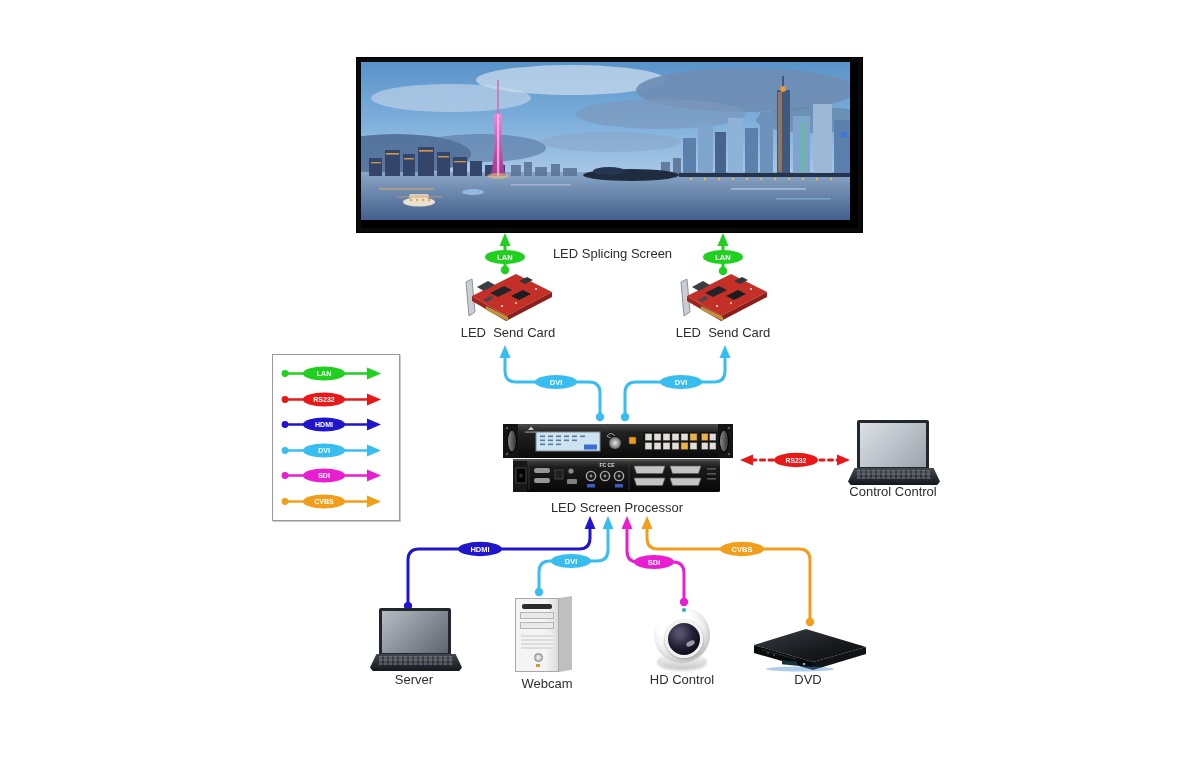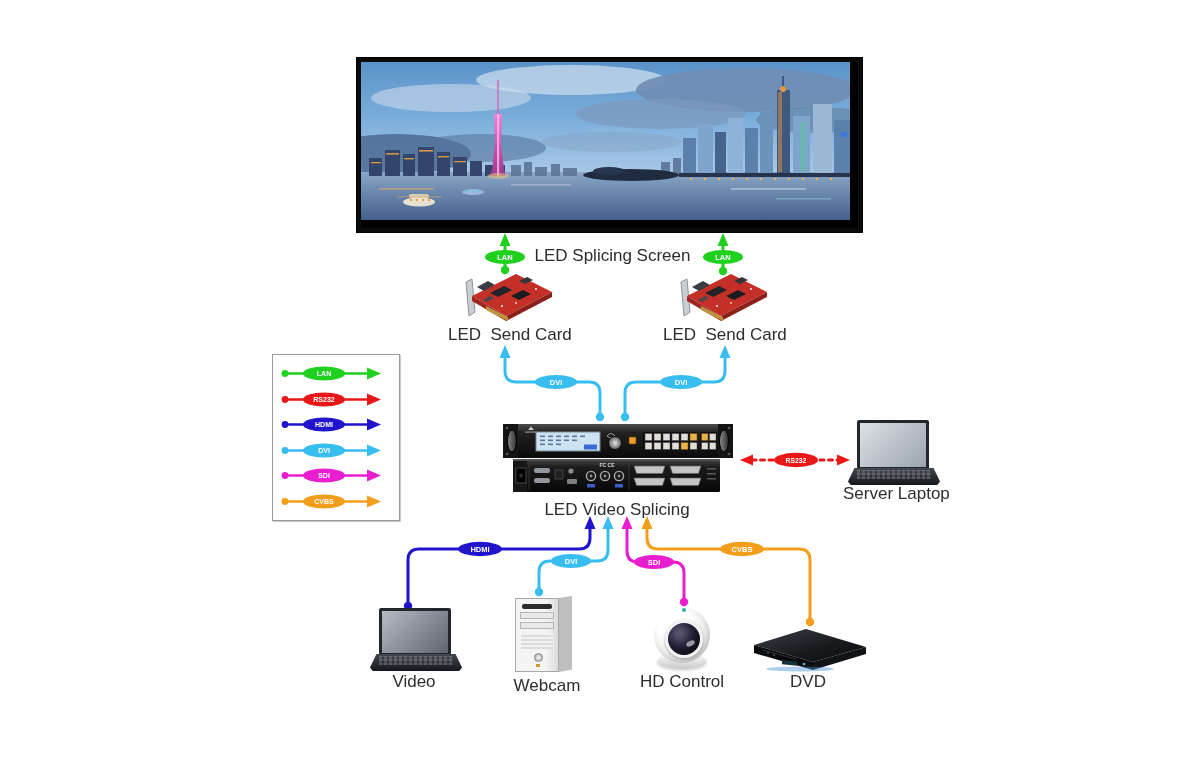--- a/index.html
+++ b/index.html
@@ -13,21 +13,21 @@
   .st-dvi{stroke:var(--c-dvi)}   .fl-dvi{fill:var(--c-dvi)}
   .st-sdi{stroke:var(--c-sdi)}   .fl-sdi{fill:var(--c-sdi)}
   .st-cvbs{stroke:var(--c-cvbs)} .fl-cvbs{fill:var(--c-cvbs)}
   
   #overlay{position:absolute;left:0;top:0;pointer-events:none;}
   #overlay path,#overlay line{fill:none;stroke-width:3;stroke-linecap:round;}
   #overlay .dash{stroke-dasharray:4 4.5;}
   #overlay text.contag{fill:#fff;font:bold 7.5px "Liberation Sans",sans-serif;
                        text-anchor:middle;}
   
-  .devlabel{position:absolute;text-align:center;font-size:17px;color:#2d2d2d;
+  .devlabel{position:absolute;text-align:center;font-size:13px;color:#2d2d2d;
             white-space:pre;}
   
   #screen{left:357px;top:58px;width:497px;height:166px;background:#000;
           border:4px solid #0a0a0a;box-shadow:0 0 0 1px #000;}
   
   #legend{left:272px;top:354px;width:128px;height:167px;background:#fff;
           border:1px solid #9a9a9a;box-shadow:1px 1px 0 #c9c9c9;
           display:flex;flex-direction:column;justify-content:space-around;
           padding:6px 0;box-sizing:border-box;}
   .legend-row{height:17px;display:flex;justify-content:center;}
@@ -556,20 +556,20 @@
         <polygon class="fl-cvbs" points="89,2.5 103,8.5 89,14.5"></polygon>
         <ellipse class="fl-cvbs" cx="46" cy="8.5" rx="21" ry="7"></ellipse>
         <text x="46" y="11">CVBS</text>
       </svg>
     </div>
   </div>
 
   <div class="devlabel" style="left:520px;top:246px;width:185px">LED Splicing Screen</div>
   <div class="devlabel" style="left:448px;top:325px;width:120px">LED  Send Card</div>
   <div class="devlabel" style="left:663px;top:325px;width:120px">LED  Send Card</div>
-  <div class="devlabel" style="left:537px;top:500px;width:160px">LED Video Splicing</div>
-  <div class="devlabel" style="left:843px;top:484px;width:100px">Server Laptop</div>
-  <div class="devlabel" style="left:364px;top:672px;width:100px">Video</div>
+  <div class="devlabel" style="left:537px;top:500px;width:160px">LED Screen Processor</div>
+  <div class="devlabel" style="left:843px;top:484px;width:100px">Control Control</div>
+  <div class="devlabel" style="left:364px;top:672px;width:100px">Server</div>
   <div class="devlabel" style="left:497px;top:676px;width:100px">Webcam</div>
   <div class="devlabel" style="left:632px;top:672px;width:100px">HD Control</div>
   <div class="devlabel" style="left:758px;top:672px;width:100px">DVD</div>
 
 </div>
 
 </body></html>

